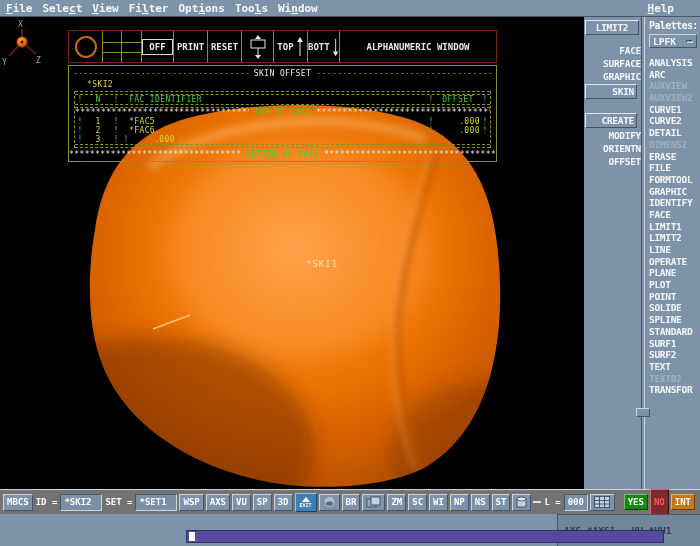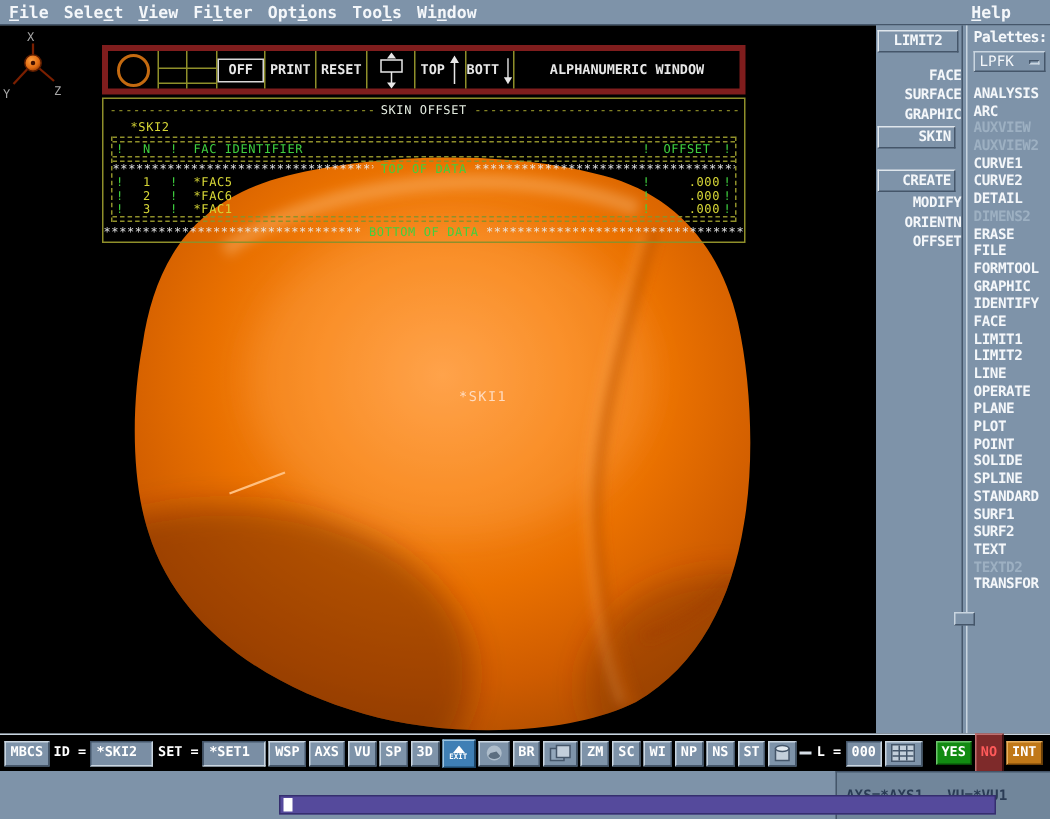--- a/index.html
+++ b/index.html
@@ -16,21 +16,21 @@
   .mitem:first-child { margin-left:6px; }
   .mhelp { margin-left:auto; margin-right:26px; }
   u { text-decoration:underline; }
 
   
   .viewport { position:absolute; left:0; top:17px; width:584px; height:472px; background:#000; }
   .model-svg { position:absolute; left:0; top:0; }
 
   
   .alpha { position:absolute; left:68px; top:13px; width:429px; color:#e8e8e8; }
-  .alpha-head { display:flex; height:33px; border:4px solid #7f1d1d; font-size:9px; font-weight:bold; }
+  .alpha-head { display:flex; height:33px; border:1px solid #7f1d1d; font-size:9px; font-weight:bold; }
   .acell { border-left:1px solid #8f8f2a; display:flex; align-items:center; justify-content:center; gap:2px; }
   .acell:first-child { border-left:none; }
   .a-circle { width:22px; height:22px; border:2px solid #c46a10; border-radius:50%; }
   .a-grid { position:relative; width:100%; height:100%; }
   .a-grid .h1 { position:absolute; left:0; top:11px; width:100%; border-top:1px solid #8f8f2a; }
   .a-grid .h2 { position:absolute; left:0; top:21px; width:100%; border-top:1px solid #8f8f2a; }
   .a-grid .v1 { position:absolute; left:18px; top:0; height:100%; border-left:1px solid #8f8f2a; }
   .off-box { border:1px solid #d8d8d8; padding:2px 6px; }
   .alpha-body { margin-top:2px; border:1px solid #8f8f2a; font-size:8px; line-height:9px;
                 padding-bottom:2px; letter-spacing:0.4px; }
@@ -63,30 +63,30 @@
   .fitem.boxed { margin-left:1px; margin-right:4px; border:1px solid #dfe6ec;
                  border-right-color:#45566a; border-bottom-color:#45566a;
                  padding:1px 2px; height:auto; }
   .modes { margin-top:14px; }
   .divider { width:4px; border-left:1px solid #45566a; border-right:1px solid #c9d5e0; position:relative; }
   .sash { position:absolute; left:-6px; top:391px; width:14px; height:9px; background:#7e93a9;
           border:1px solid #c9d5e0; border-right-color:#45566a; border-bottom-color:#45566a; }
   .pal-pane { flex:1; padding:3px 0 0 4px; }
   .pal-header { font-size:10px; font-weight:bold; letter-spacing:-0.6px; white-space:nowrap; }
   .lpfk { margin-top:3px; width:48px; height:14px; display:flex; align-items:center;
-          font-size:9.5px; font-weight:normal; padding:0 3px; background:#7e93a9;
+          font-size:9.5px; font-weight:bold; padding:0 3px; background:#7e93a9;
           border:1px solid #c9d5e0; border-right-color:#45566a; border-bottom-color:#45566a; }
   .lpfk .dash-mark { margin-left:auto; width:7px; height:3px; background:#93a7bb;
           border:1px solid #c9d5e0; border-top-color:#45566a; border-left-color:#45566a; }
   .pal-list { margin-top:9px; font-size:9.5px; font-weight:bold; letter-spacing:-0.3px; }
   .pal-item { height:11.7px; line-height:11.7px; white-space:nowrap; }
   .pal-item.dim { color:#9db0c2; }
 
   
-  .toolbar { position:absolute; left:0; top:489px; width:700px; height:25px; background:#000000;
+  .toolbar { position:absolute; left:0; top:489px; width:700px; height:25px; background:#737373;
              border-top:1px solid #c9d5e0; display:flex; align-items:center; gap:2px;
              padding:0 3px; font-size:9px; font-weight:bold; color:#fff; }
   .tb { background:#7e93a9; border:1px solid #c9d5e0; border-right-color:#45566a;
         border-bottom-color:#45566a; padding:2px 3px; height:17px; display:flex;
         align-items:center; justify-content:center; white-space:nowrap; }
   .tfield { background:#7a8ea4; border:1px solid #45566a; border-right-color:#c9d5e0;
             border-bottom-color:#c9d5e0; padding:2px 3px; height:17px; display:flex;
             align-items:center; white-space:nowrap; }
   .tlabel { padding:0 1px; white-space:nowrap; }
   .exit-btn { background:#3f7fb5; border:1px solid #9cc4e0; border-right-color:#1d4668;
@@ -265,21 +265,20 @@
                 <span class="sep">!</span>
                 <span class="cfac">*FAC6</span>
                 <span class="sep">!</span>
                 <span class="coff">.000</span>
                 <span class="sep">!</span>
               </div>
               <div class="trow">
                 <span class="sep">!</span>
                 <span class="cn">3</span>
                 <span class="sep">!</span>
-                <span class="cfac">*FAC1</span>
                 <span class="sep">!</span>
                 <span class="coff">.000</span>
                 <span class="sep">!</span>
               </div>
             </div>
           <div class="hr-dbl"></div>
         </div>
         <div class="marker" style="margin-top:2px">
           <span class="starfill">******************************************************************************************</span>
           <span class="dashlabel">BOTTOM OF DATA</span>

